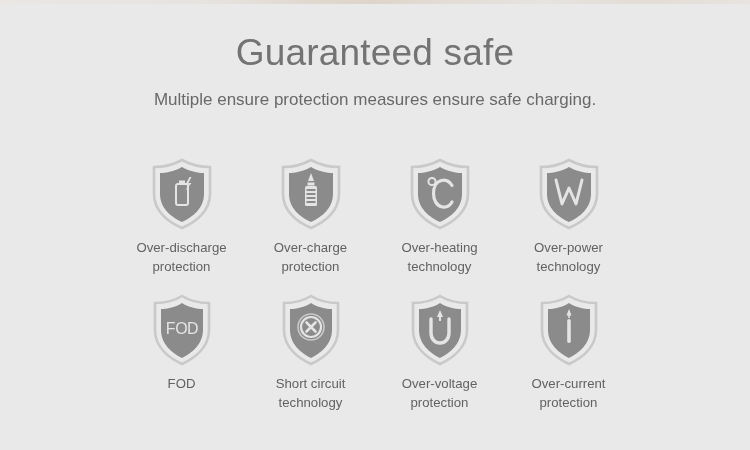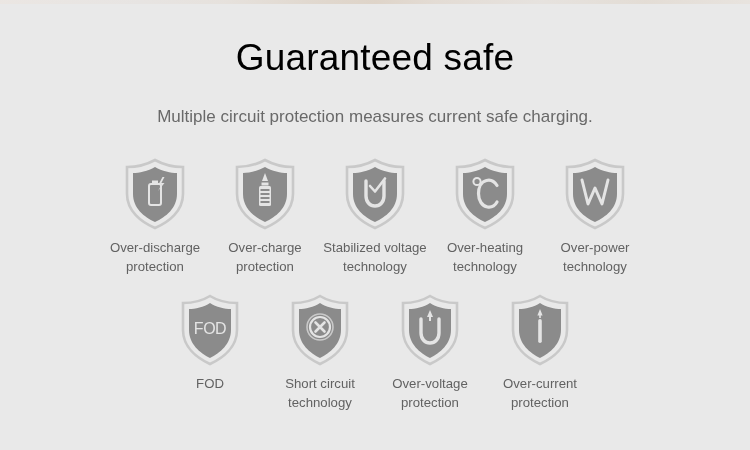--- a/index.html
+++ b/index.html
@@ -34,26 +34,26 @@
   }
 
   .header {
     position: absolute;
     top: 0;
     left: 0;
     width: 750px;
     text-align: center;
   }
   .title {
-    margin: 12px;
-    padding-top: 27px;
+    margin: 0;
+    padding-top: 34px;
     font-size: 37px;
     font-weight: 400;
     letter-spacing: 0.2px;
-    color: #000000;
+    color: #737373;
     line-height: 1.05;
   }
   .subtitle {
     margin: 0;
     padding-top: 17px;
     font-size: 17px;
     font-weight: 400;
     color: #696969;
     line-height: 1.2;
   }
@@ -61,20 +61,21 @@
   .rows {
     position: absolute;
     top: 158px;
     left: 0;
     width: 750px;
   }
   .row {
     display: flex;
     justify-content: center;
     align-items: flex-start;
+    gap: 19px;
   }
   .row-1 { margin-bottom: 18px; }
 
   .feature {
     width: 110px;
     display: flex;
     flex-direction: column;
     align-items: center;
   }
   .shield-wrap {
@@ -99,21 +100,21 @@
 </style>
 </head>
 <body>
 
 <div id="page">
 
   <div class="top-strip"></div>
 
   <div class="header">
     <h1 class="title">Guaranteed safe</h1>
-    <p class="subtitle">Multiple circuit protection measures current safe charging.</p>
+    <p class="subtitle">Multiple ensure protection measures ensure safe charging.</p>
   </div>
 
   <div class="rows">
 
     <div class="row row-1">
 
       <div class="feature">
         <span class="shield-wrap">
           <svg viewBox="0 0 66 72">
             <path d="M33 2 C24 7 13 9 5 9 L5 36 C5 53 19 64 33 70 C47 64 61 53 61 36 L61 9 C53 9 42 7 33 2 Z" fill="none" stroke="#c9c9c9" stroke-width="2.6"></path>
@@ -138,32 +139,20 @@
             <rect x="28.5" y="39" width="9" height="2" fill="#8b8b8b"></rect>
             <rect x="28.5" y="43" width="9" height="2" fill="#8b8b8b"></rect>
             <rect x="29.5" y="24.5" width="7" height="3" fill="#e4e4e4"></rect>
             <path d="M33 15 L36 23 L30 23 Z" fill="#e4e4e4"></path>
           </svg>
         </span>
         <span class="label">Over-charge
 protection</span>
       </div>
 
-      <div class="feature">
-        <span class="shield-wrap">
-          <svg viewBox="0 0 66 72">
-            <path d="M33 2 C24 7 13 9 5 9 L5 36 C5 53 19 64 33 70 C47 64 61 53 61 36 L61 9 C53 9 42 7 33 2 Z" fill="none" stroke="#c9c9c9" stroke-width="2.6"></path>
-            <path d="M33 9 C26 13 17 15 11 15 L11 36 C11 50 22 59 33 64 C44 59 55 50 55 36 L55 15 C49 15 40 13 33 9 Z" fill="#8b8b8b"></path>
-            <path d="M24 23 L24 38 C24 44 28 48 33 48 C38 48 42 44 42 38 L42 23" fill="none" stroke="#e4e4e4" stroke-width="3.4" stroke-linecap="round"></path>
-            <path d="M28 28 L33 33.5 L43 20.5" fill="none" stroke="#e4e4e4" stroke-width="2.6" stroke-linecap="round" stroke-linejoin="round"></path>
-          </svg>
-        </span>
-        <span class="label">Stabilized voltage
-technology</span>
-      </div>
 
       <div class="feature">
         <span class="shield-wrap">
           <svg viewBox="0 0 66 72">
             <path d="M33 2 C24 7 13 9 5 9 L5 36 C5 53 19 64 33 70 C47 64 61 53 61 36 L61 9 C53 9 42 7 33 2 Z" fill="none" stroke="#c9c9c9" stroke-width="2.6"></path>
             <path d="M33 9 C26 13 17 15 11 15 L11 36 C11 50 22 59 33 64 C44 59 55 50 55 36 L55 15 C49 15 40 13 33 9 Z" fill="#8b8b8b"></path>
             <circle cx="25" cy="23.5" r="3.6" fill="none" stroke="#e4e4e4" stroke-width="2"></circle>
             <path d="M45 27.5 C42.5 23.5 38.5 21.5 34.5 22.5 C29.5 23.7 26.5 29 26.5 35.5 C26.5 42.5 30 48 35.5 49 C39.5 49.7 43 47.5 45 44" fill="none" stroke="#e4e4e4" stroke-width="3.2" stroke-linecap="round"></path>
           </svg>
         </span>

